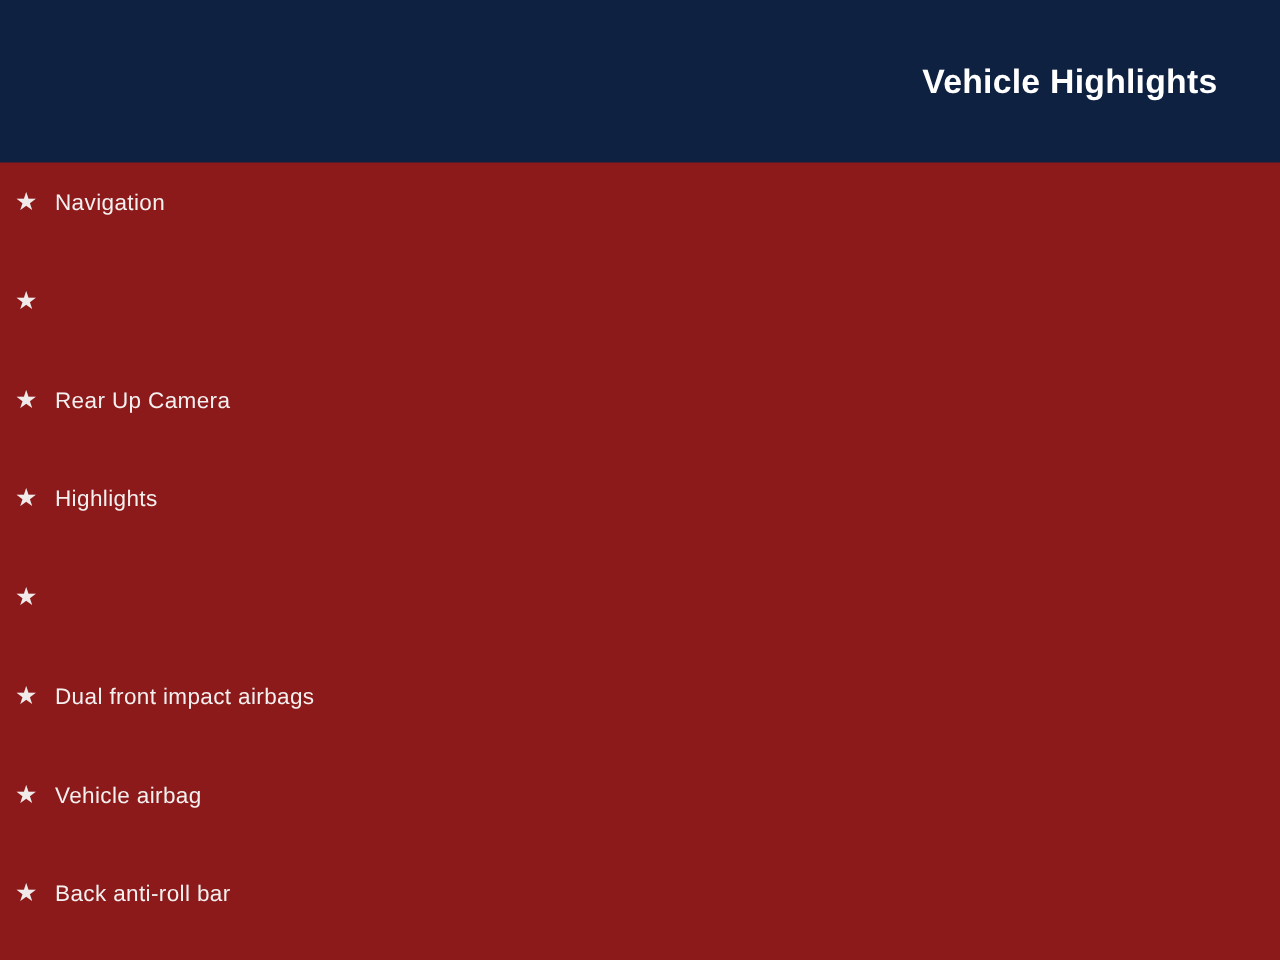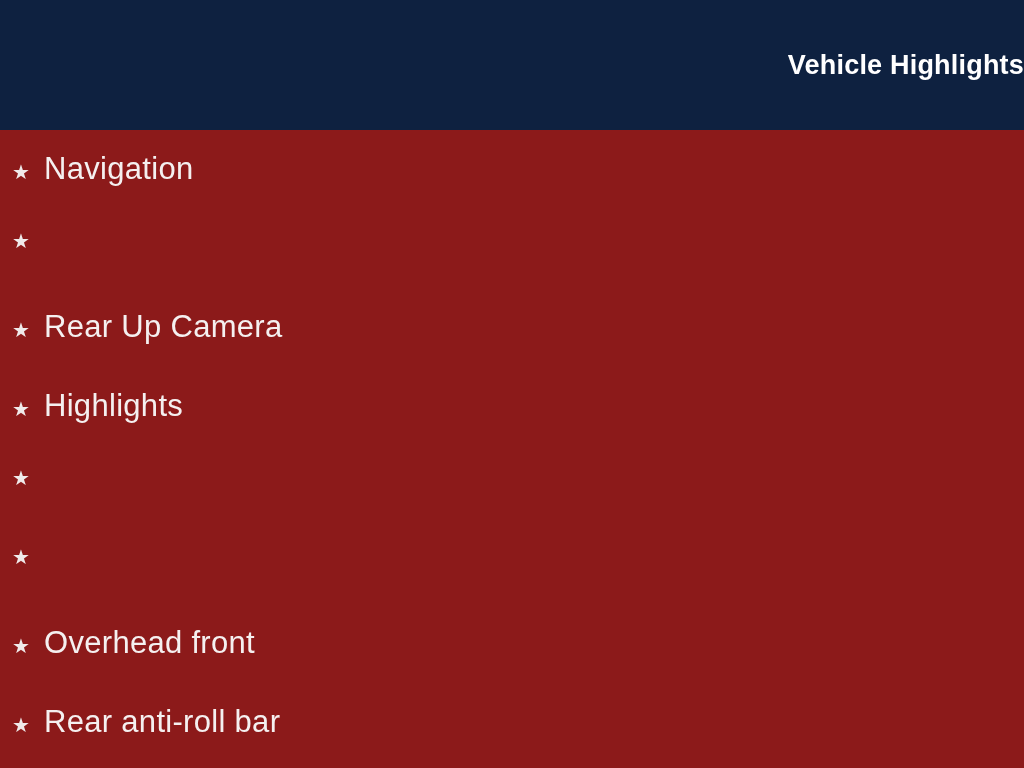--- a/index.html
+++ b/index.html
@@ -22,20 +22,21 @@
     flex-direction: column;
   }
   .header {
     width: 100%;
     height: 130px;
     background: #0e2140;
     box-sizing: border-box;
     display: flex;
     align-items: center;
     justify-content: flex-end;
+    padding-right: 50px;
     flex: 0 0 auto;
   }
   .header-title {
     color: #ffffff;
     font-size: 27px;
     font-weight: bold;
     letter-spacing: 0.2px;
     line-height: 1;
   }
   .content {
@@ -58,21 +59,21 @@
   .bullet-star {
     color: #f0eaea;
     font-size: 20px;
     line-height: 1;
     width: 32px;
     flex: 0 0 32px;
     text-align: left;
   }
   .feature-label {
     color: #f5f0f0;
-    font-size: 31px;
+    font-size: 18px;
     font-weight: 400;
     letter-spacing: 0.3px;
     line-height: 1.1;
   }
 </style>
 </head>
 <body>
 
 <div class="slide">
 
@@ -101,28 +102,29 @@
         <span class="bullet-star">★</span>
         <span class="feature-label">Highlights</span>
       </li>
 
       <li class="feature-item">
         <span class="bullet-star">★</span>
       </li>
 
       <li class="feature-item">
         <span class="bullet-star">★</span>
+        <span class="feature-label">Dual front impact airbags</span>
       </li>
 
       <li class="feature-item">
         <span class="bullet-star">★</span>
-        <span class="feature-label">Overhead front</span>
+        <span class="feature-label">Vehicle airbag</span>
       </li>
 
       <li class="feature-item">
         <span class="bullet-star">★</span>
-        <span class="feature-label">Rear anti-roll bar</span>
+        <span class="feature-label">Back anti-roll bar</span>
       </li>
 
     </ul>
   </div>
 
 </div>
 
 </body></html>

